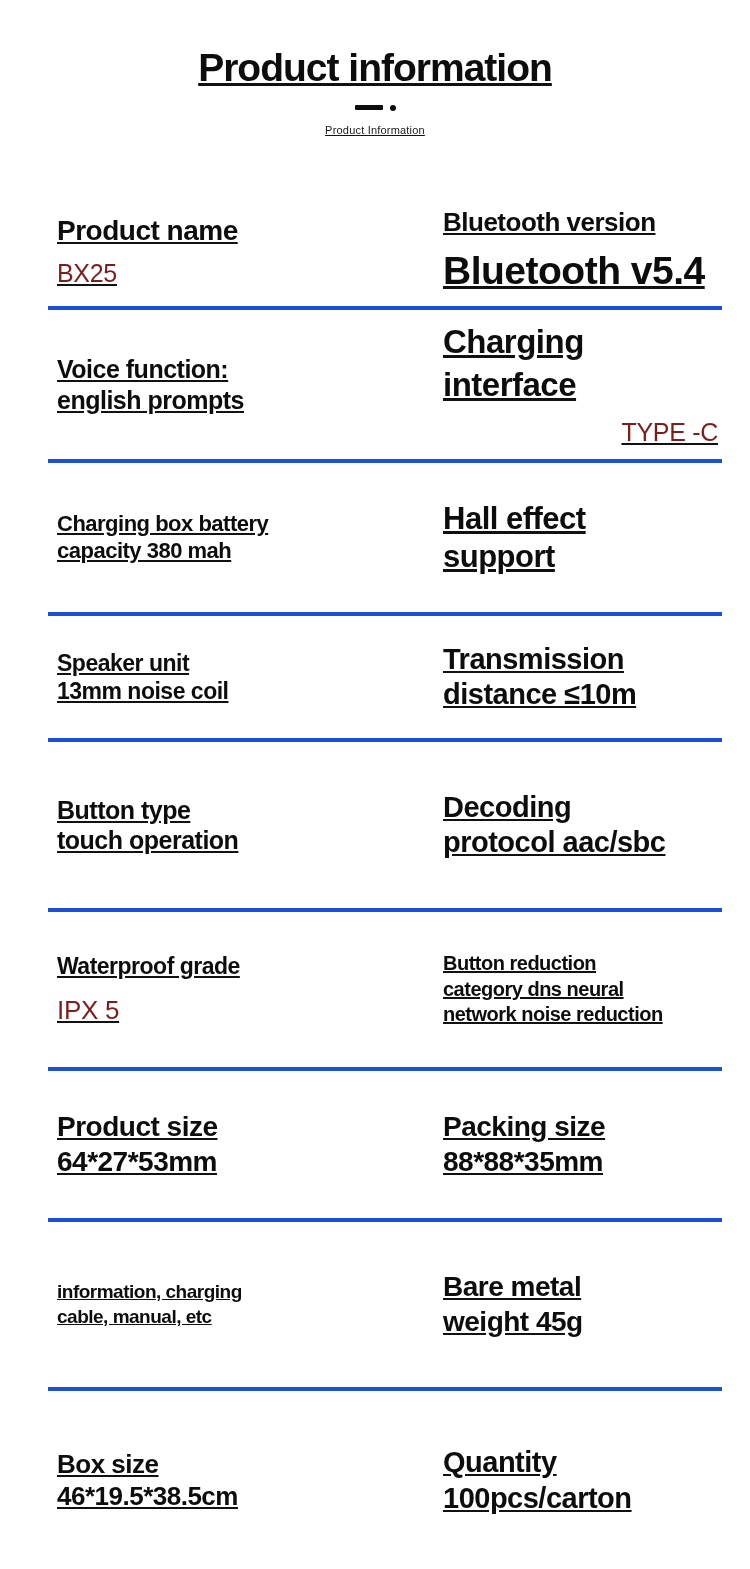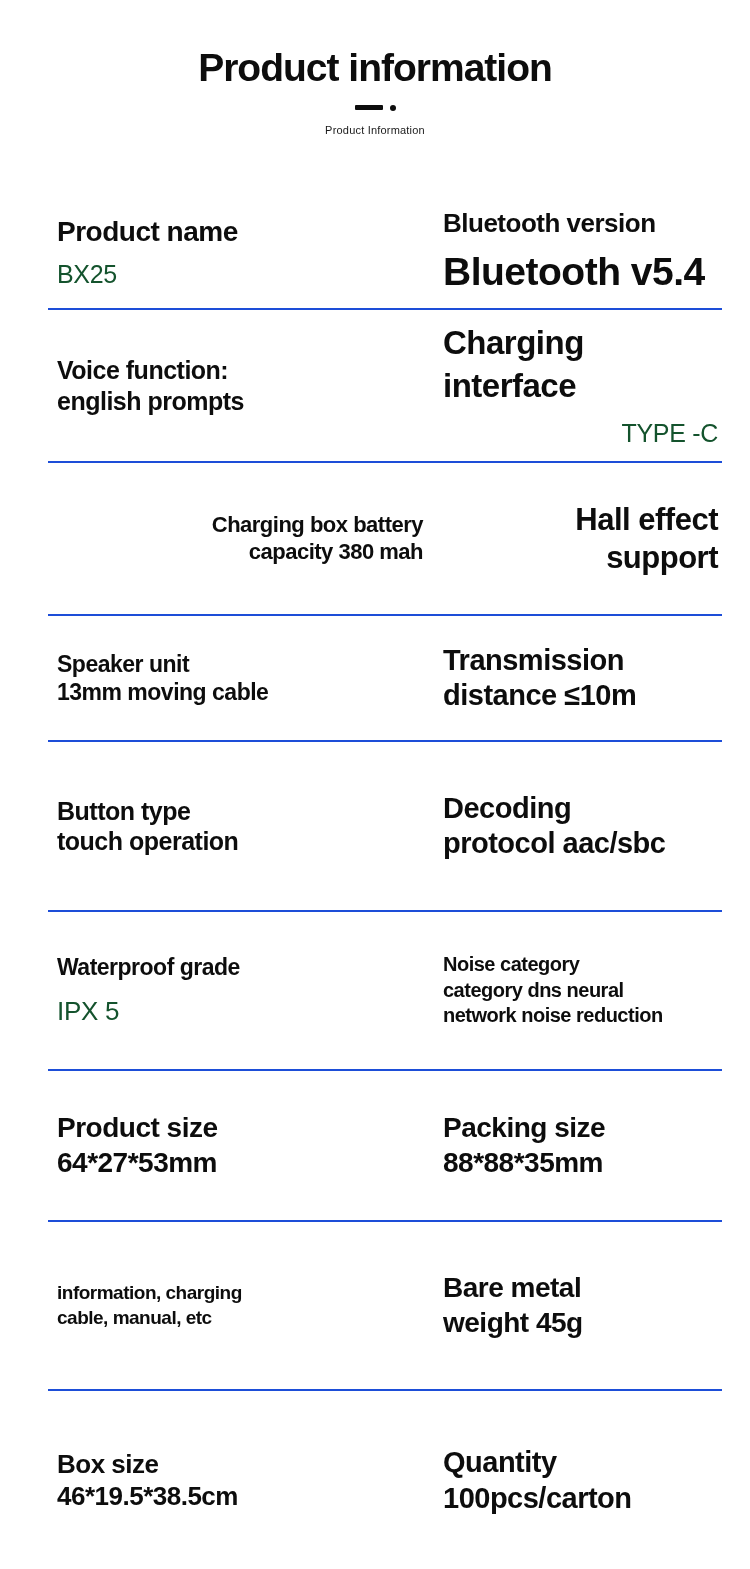--- a/index.html
+++ b/index.html
@@ -6,20 +6,21 @@
   html, body { background: #ffffff; }
   body { font-family: "Liberation Sans", sans-serif; color: #111; }
 
   .screen {
     position: relative;
     width: 750px;
     height: 1569px;
     margin: 0 auto;
     background: #ffffff;
     overflow: hidden;
+    text-decoration: underline;
   }
 
   
   .header { padding-top: 44px; text-align: center; }
   .title {
     font-size: 39px;
     font-weight: 700;
     letter-spacing: -1px;
     line-height: 48px;
     color: #0d0d0d;
@@ -52,39 +53,39 @@
     letter-spacing: 0.2px;
     color: #1a1a1a;
   }
 
   
   .spec-table { margin: 59px 28px 0 48px; }
   .row {
     display: grid;
     grid-template-columns: 395px 1fr;
     align-items: center;
-    border-bottom: 2px solid #1d4ed8;
+    border-bottom: 4px solid #1d4ed8;
   }
   .row:last-child { border-bottom: none; }
   .cell.left { padding-left: 9px; padding-right: 20px; }
   .cell.right { padding-right: 4px; }
 
   .r1 { height: 114px; }
   .r2 { height: 153px; }
-  .r3 { height: 153px; text-align: right; }
+  .r3 { height: 153px; }
   .r4 { height: 126px; }
   .r5 { height: 170px; }
   .r6 { height: 159px; }
   .r7 { height: 151px; }
   .r8 { height: 169px; }
   .r9 { height: 179px; }
 
   .ln { line-height: 1.28; color: #0d0d0d; }
   .bold  { font-weight: 700; letter-spacing: -0.5px; }
-  .light { font-weight: 400; letter-spacing: -0.3px; color: #14532d; }
+  .light { font-weight: 400; letter-spacing: -0.3px; color: #7f1d1d; }
 
   .s19 { font-size: 19px; }
   .s20 { font-size: 20px; }
   .s22 { font-size: 22px; }
   .s23 { font-size: 23px; }
   .s25 { font-size: 25px; }
   .s26 { font-size: 26px; }
   .s27 { font-size: 33px; }
   .s28 { font-size: 28px; }
   .s29 { font-size: 29px; }
@@ -142,21 +143,21 @@
       </div>
       <div class="cell right">
         <div class="ln bold s31">Hall effect</div>
         <div class="ln bold s31">support</div>
       </div>
     </section>
 
     <section class="row r4">
       <div class="cell left">
         <div class="ln bold s23 tight">Speaker unit</div>
-        <div class="ln bold s23 tight">13mm moving cable</div>
+        <div class="ln bold s23 tight">13mm noise coil</div>
       </div>
       <div class="cell right">
         <div class="ln bold s29 tight">Transmission</div>
         <div class="ln bold s29 tight">distance ≤10m</div>
       </div>
     </section>
 
     <section class="row r5">
       <div class="cell left">
         <div class="ln bold s25 tight">Button type</div>
@@ -167,21 +168,21 @@
         <div class="ln bold s29 tight">protocol aac/sbc</div>
       </div>
     </section>
 
     <section class="row r6">
       <div class="cell left">
         <div class="ln bold s23">Waterproof grade</div>
         <div class="ln light s26 gap12">IPX 5</div>
       </div>
       <div class="cell right">
-        <div class="ln bold s20">Noise category</div>
+        <div class="ln bold s20">Button reduction</div>
         <div class="ln bold s20">category dns neural</div>
         <div class="ln bold s20">network noise reduction</div>
       </div>
     </section>
 
     <section class="row r7">
       <div class="cell left">
         <div class="ln bold s28 tight">Product size</div>
         <div class="ln bold s28 tight">64*27*53mm</div>
       </div>

